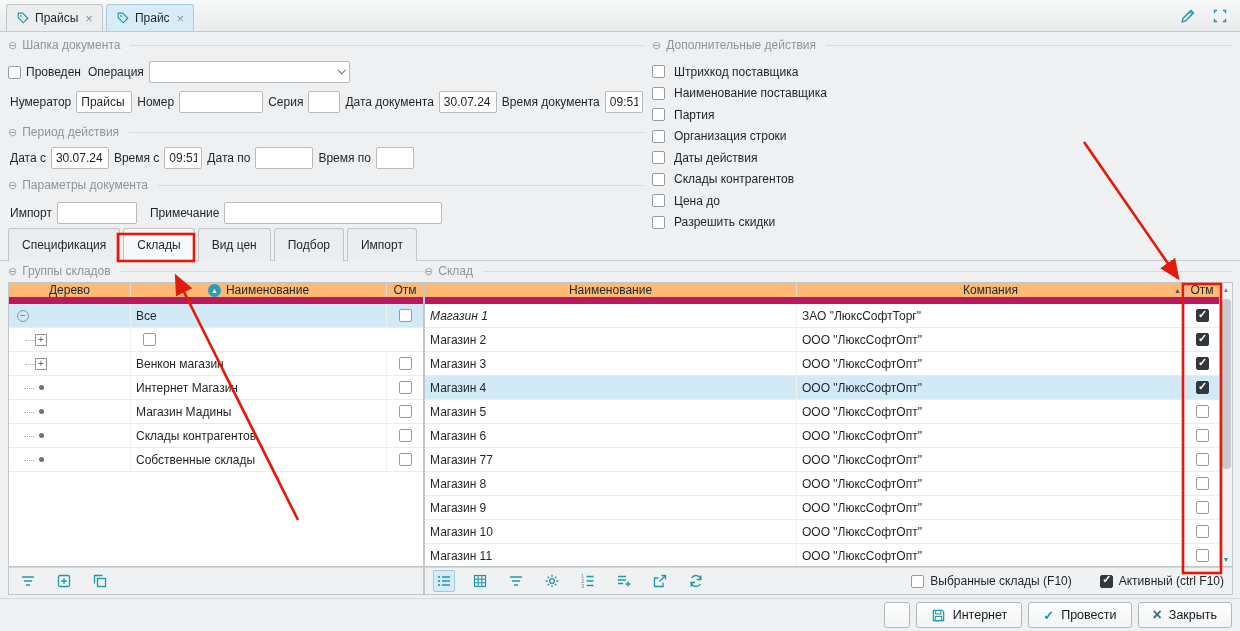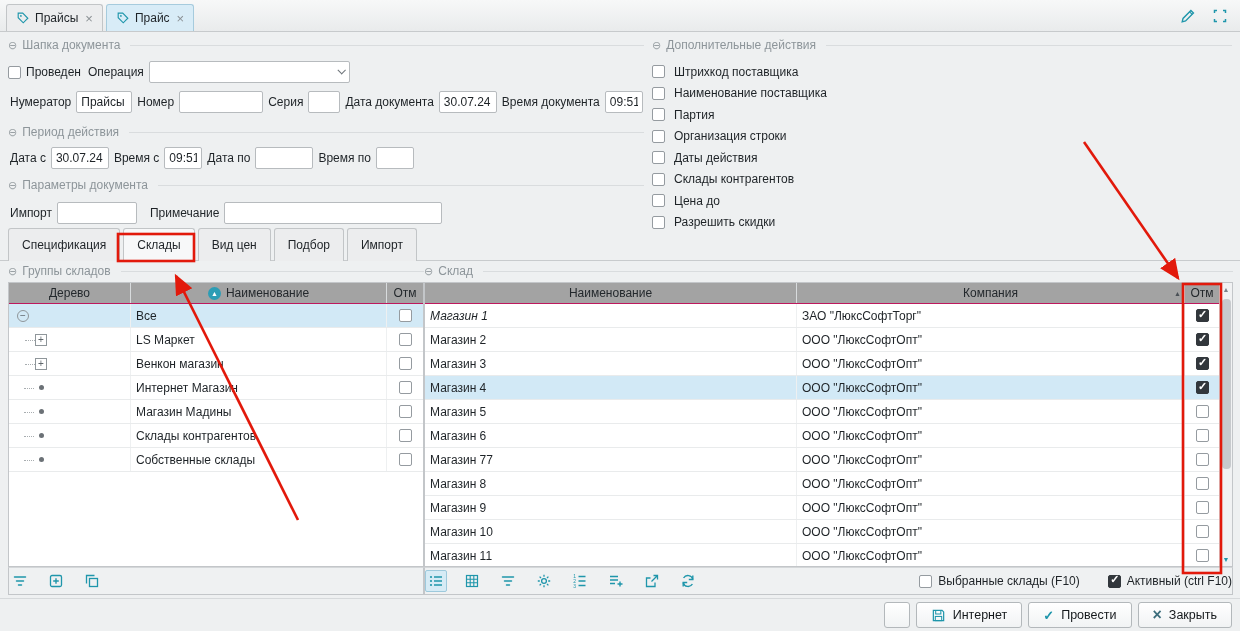--- a/index.html
+++ b/index.html
@@ -40,21 +40,21 @@
 
 .doctabs{position:absolute;left:8px;top:236px;display:flex;align-items:flex-end;height:25px;z-index:2}
 .dtab{height:24px;display:flex;align-items:center;padding:16px 13px;border:1px solid #c2c5c7;border-bottom:none;border-radius:3px 3px 0 0;background:#ecedee;margin-right:3px;cursor:pointer}
 .dtab.active{background:#f7f8f9;height:25px}
 .tabline{position:absolute;left:0;top:260px;width:1240px;height:1px;background:#c8cbcd}
 
 
 .panel{position:absolute;display:flex;flex-direction:column}
 .ptitle{margin-bottom:4px}
 .tablewrap{flex:1;border:1px solid #c3c6c9;background:#fff;display:flex;flex-direction:column;overflow:hidden;position:relative}
-.thead{display:flex;background:#a3a3a3;border-bottom:1px solid #be185d;height:21px;flex:none}
+.thead{display:flex;background:#fdba74;border-bottom:7px solid #be185d;height:21px;flex:none}
 .th{display:flex;align-items:center;justify-content:center;border-right:1px solid #d8dbdd;color:#23282c;position:relative;height:100%}
 .th:last-child{border-right:none}
 .tbody{flex:1;overflow:hidden}
 .trow{display:flex;height:24px;border-bottom:1px solid #e9ebec;background:#fff;cursor:pointer}
 .trow.sel{background:#d2e9f6}
 .td{display:flex;align-items:center;height:100%;border-right:1px solid #eef0f1;padding:0 5px}
 .td:last-child{border-right:none}
 .tdmark{justify-content:center;padding:0}
 .sorticon{width:13px;height:13px;border-radius:50%;background:#2d9db5;color:#fff;display:flex;align-items:center;justify-content:center;margin-right:5px;font-size:7px}
 .sorticon::before{content:"▲"}
@@ -67,21 +67,21 @@
 .exp.minus::before{content:"−"}
 .exp.plus{border:1px solid #8f969a}
 .exp.plus::before{content:"+"}
 .exp.dot::after{content:"";width:5px;height:5px;background:#6b7176;border-radius:50%}
 .exp.lvl1{margin-left:21px}
 .exp.lvl1::before{position:static}
 .exp.lvl1::after{}
 .exp.lvl1 i{position:absolute;left:-11px;top:50%;width:10px;border-top:1px dotted #a8adb0}
 
 
-.ptoolbar{height:28px;flex:none;display:flex;align-items:center;gap:14px;padding:0 0;border:1px solid #c3c6c9;border-top:1px solid #d4d7d9;background:#eff1f2}
+.ptoolbar{height:28px;flex:none;display:flex;align-items:center;gap:14px;padding:0 8px;border:1px solid #c3c6c9;border-top:1px solid #d4d7d9;background:#eff1f2}
 .tbi{width:22px;height:22px;color:#1f96ab;display:flex;align-items:center;justify-content:center;cursor:pointer;border:1px solid transparent;border-radius:2px;flex:none}
 .tbi svg{width:16px;height:16px}
 .tbi.active{background:#d6ebf5;border-color:#9dc9dc}
 .spacer{flex:1}
 .fcheck{display:inline-flex;align-items:center;gap:6px;margin-left:14px;white-space:nowrap}
 
 
 .vscroll{position:absolute;right:0;top:0;bottom:0;width:13px;background:#f1f2f3;border-left:1px solid #dcdee0;display:flex;flex-direction:column;align-items:center;z-index:3}
 .vsup,.vsdn{height:13px;width:100%;display:flex;align-items:center;justify-content:center;font-size:7px;color:#7d848a;cursor:pointer}
 .vsup::before{content:"▲"}
@@ -271,21 +271,20 @@
           <div class="td tdmark" style="width: 36px;">
             <span class="cb"></span>
           </div>
         </div>
         <div class="trow">
           <div class="td" style="width: 122px;">
             <span class="exp plus lvl1">
               <i></i>
             </span>
           </div>
-          <div class="td" style="flex: 1 1 0%;">LS Маркет</div>
           <div class="td tdmark" style="width: 36px;">
             <span class="cb"></span>
           </div>
         </div>
         <div class="trow">
           <div class="td" style="width: 122px;">
             <span class="exp plus lvl1">
               <i></i>
             </span>
           </div>

